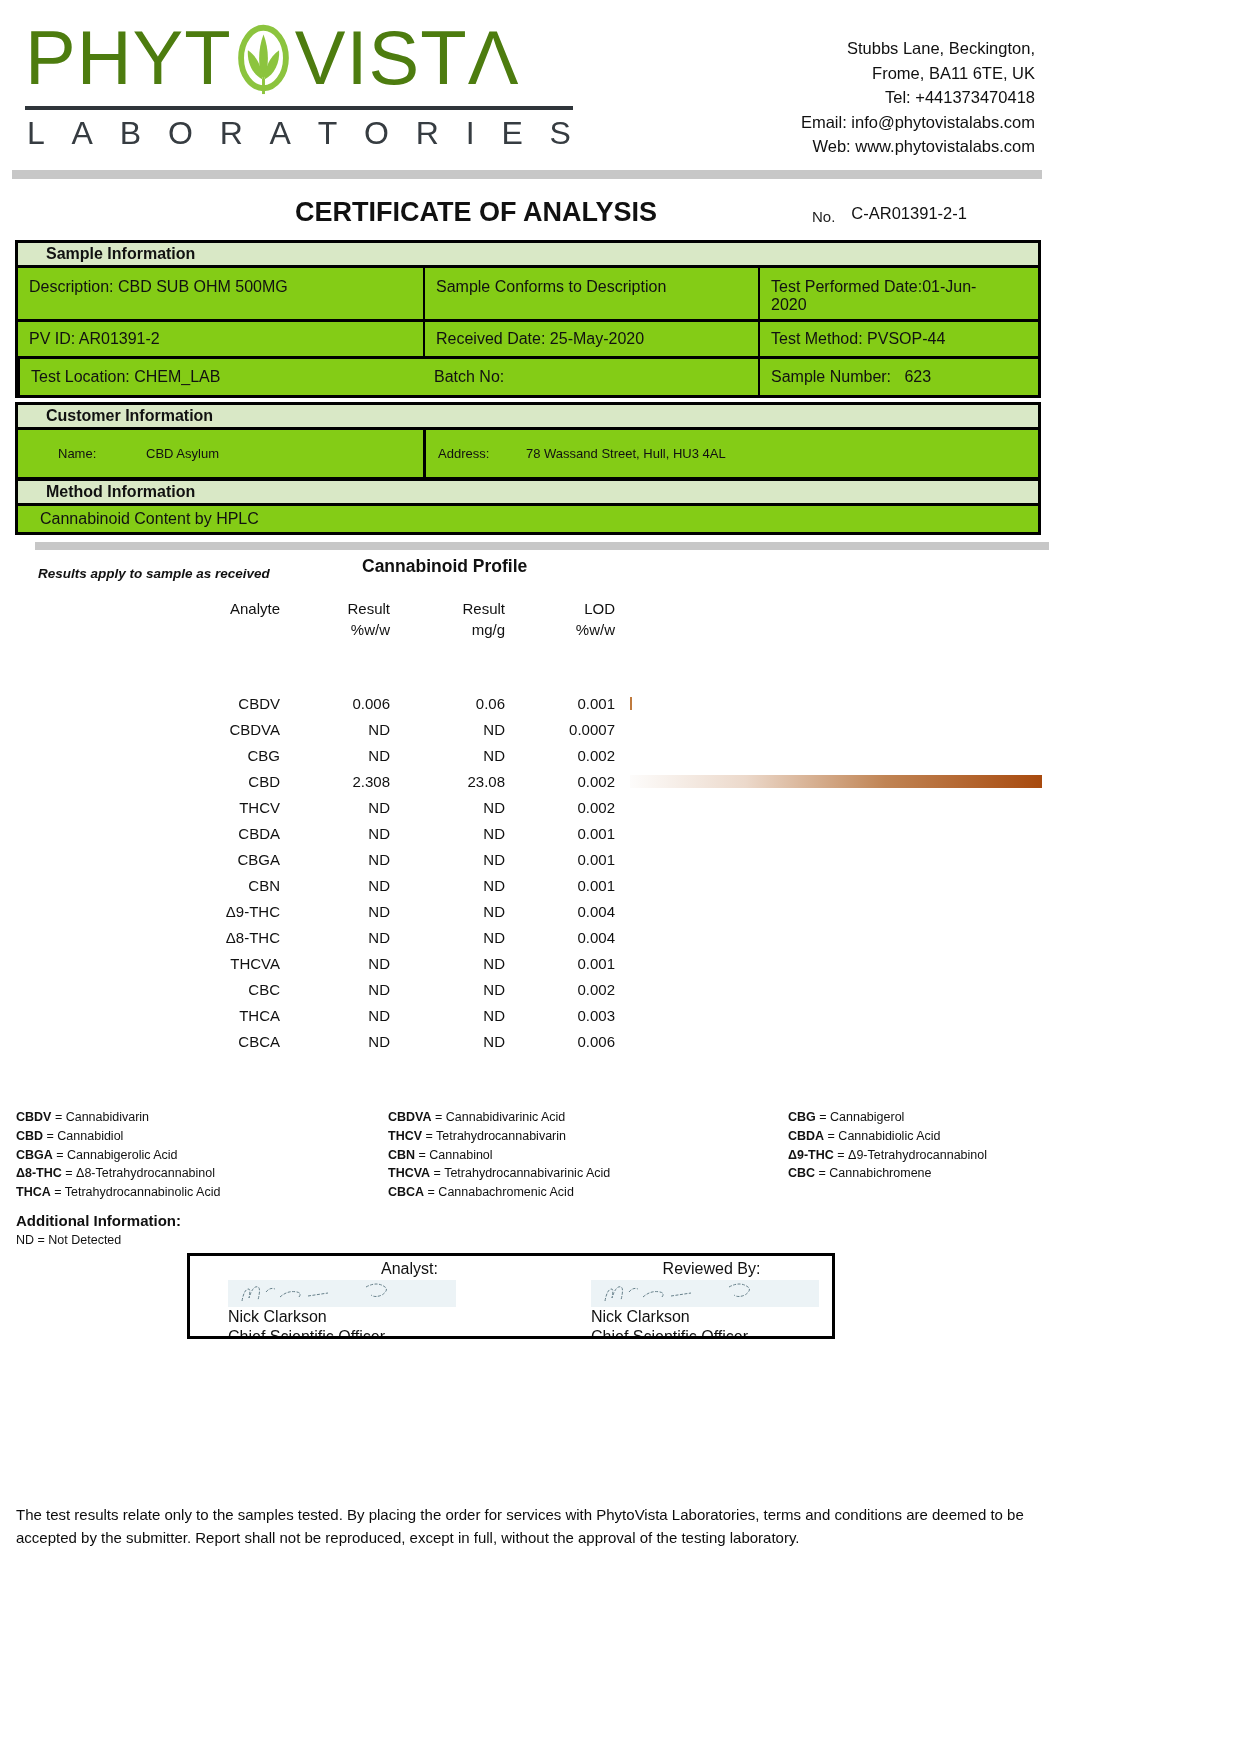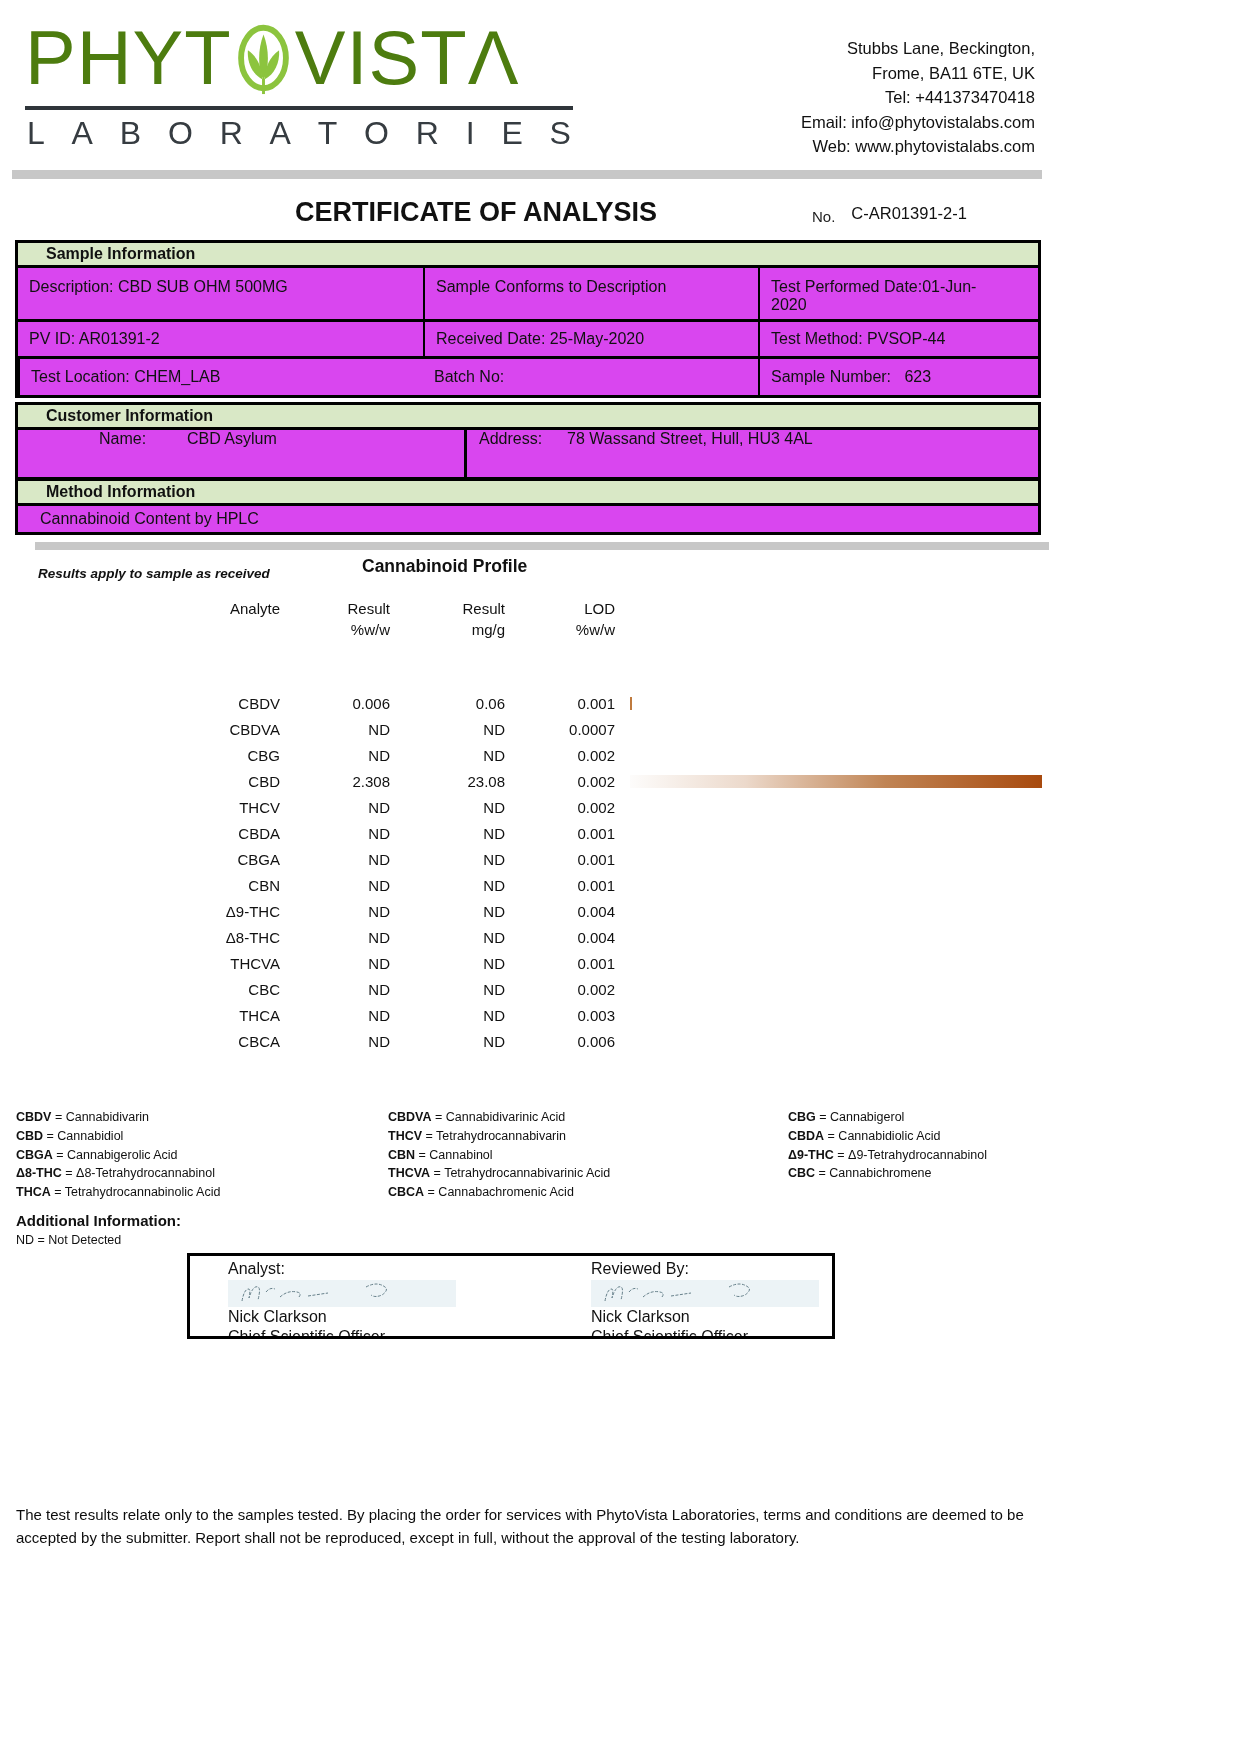--- a/index.html
+++ b/index.html
@@ -16,32 +16,32 @@
   .contact { position:absolute; top:36px; left:735px; width:300px; text-align:right; font-size:16.5px; line-height:24.5px; color:#101010; }
 
   .gray1 { position:absolute; top:170px; left:12px; width:1030px; height:9px; background:#c7c7c7; }
 
   
   .title { position:absolute; top:197px; left:295px; font-size:27px; font-weight:bold; }
   .cert-no { position:absolute; top:207px; left:812px; font-size:15px; color:#222; }
   .cert-no .val { font-size:16.5px; color:#111; margin-left:16px; position:relative; top:-3px; }
 
   
-  .box { position:absolute; left:15px; width:1026px; border:3px solid #000; background:#d946ef; }
+  .box { position:absolute; left:15px; width:1026px; border:3px solid #000; background:#84cc16; }
   .sample { top:240px; }
   .customer { top:402px; }
   .method { top:478px; }
   .sec-head { background:#d9e8c6; font-weight:bold; font-size:16px; height:22px; line-height:21px; padding-left:28px; }
   .si-grid { display:grid; grid-template-columns:405px 335px 280px; grid-template-rows:54px 37px 39px; }
   .si-cell { border-top:3px solid #000; font-size:16px; padding-left:11px; white-space:pre-wrap; display:flex; align-items:center; }
   .si-cell.top { align-items:flex-start; padding-top:10px; }
   .si-cell.cM, .si-cell.cR { border-left:2px solid #000; }
   .si-cell.cR { padding-right:45px; }
   .cust-row { display:grid; grid-template-columns:405px 1fr; height:50px; border-top:3px solid #000; }
-  .cust-cell { display:flex; font-size:16px;margin-left:41px; }
+  .cust-cell { display:flex; align-items:center; font-size:13px; }
   .cust-cell.n { padding-left:40px; }
   .cust-cell.a { border-left:3px solid #000; padding-left:12px; }
   .cust-lab { width:88px; display:inline-block; }
   .meth-row { border-top:3px solid #000; height:29px; display:flex; align-items:center; font-size:16px; padding-left:22px; }
 
   .gray2 { position:absolute; top:542px; left:35px; width:1014px; height:8px; background:#c7c7c7; }
 
   
   .profile-note { position:absolute; top:566px; left:38px; font-size:13.5px; font-weight:bold; font-style:italic; }
   .profile-title { position:absolute; top:556px; left:362px; font-size:17.5px; font-weight:bold; }
@@ -57,21 +57,21 @@
   
   .fnotes { position:absolute; top:1108px; left:0; width:1152px; height:100px; font-size:12.5px; line-height:18.8px; }
   .fn-col { position:absolute; top:0; }
   .fn1 { left:16px; } .fn2 { left:388px; } .fn3 { left:788px; }
 
   
   .addinfo { position:absolute; top:1212px; left:16px; }
   .addinfo h3 { font-size:15px; }
   .addinfo .nd { font-size:12.5px; margin-top:4px; }
   .sigbox { position:absolute; top:1253px; left:187px; width:648px; height:86px; border:3px solid #000; overflow:hidden; padding:4px 0 0 38px; display:grid; grid-template-columns:363px 1fr; }
-  .sig-lab { font-size:16px; height:19px; }
+  .sig-lab { font-size:16px; height:19px;text-align:center; }
   .sigimg { width:228px; height:27px; background:#ecf3f6; margin:1px 0; }
   .signame { font-size:16px; height:20px; }
   .sigtitle { font-size:16px; }
   .footer { position:absolute; top:1504px; left:16px; width:1045px; font-size:15px; line-height:22.5px; color:#0d0d0d; }
 </style>
 </head>
 <body>
 
 <div class="page">
 

